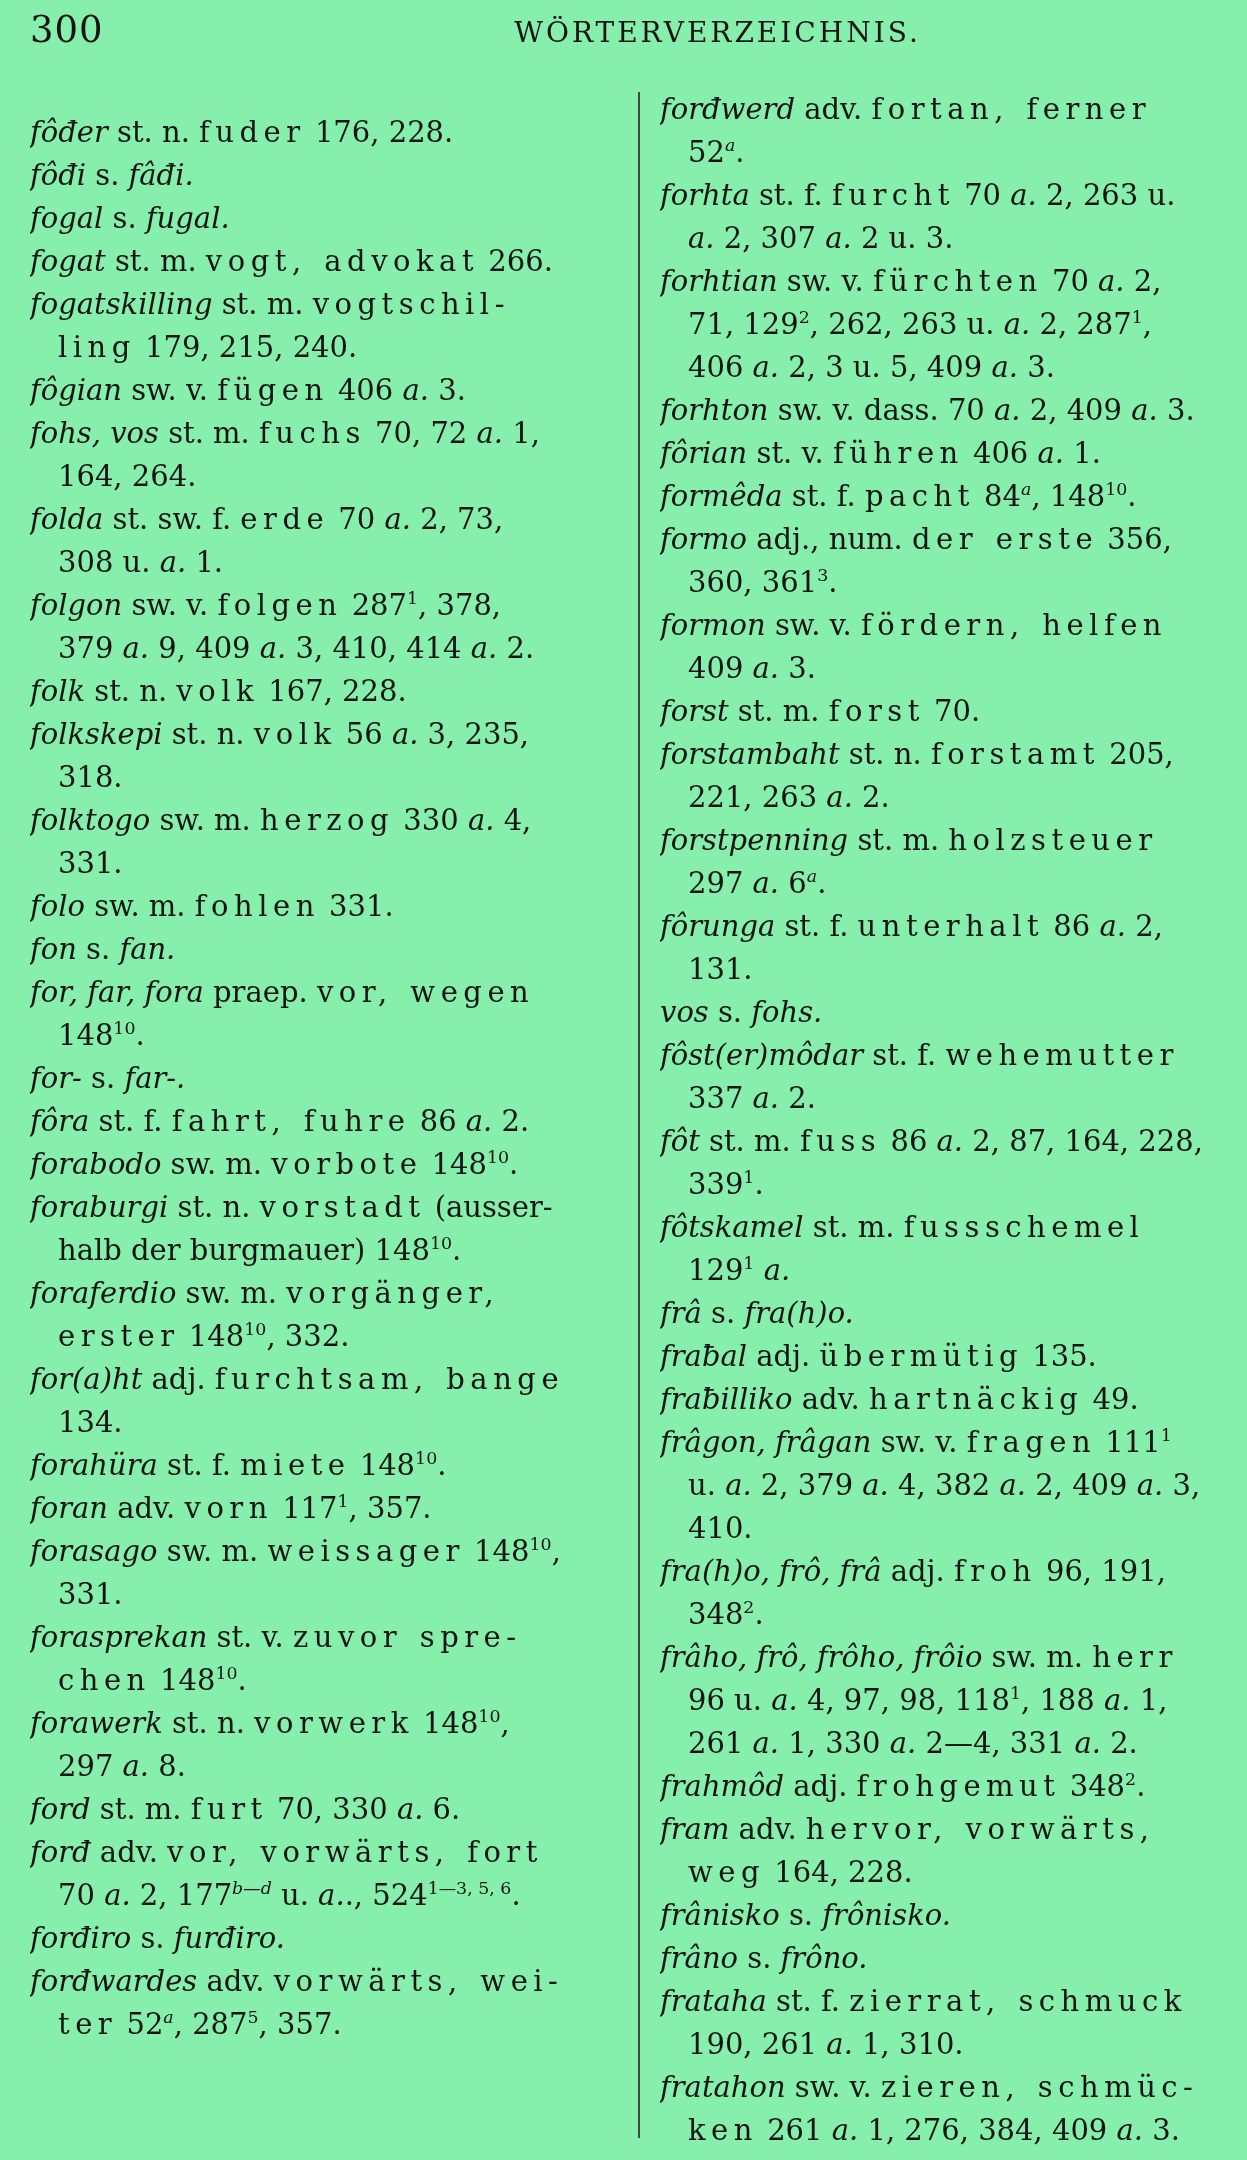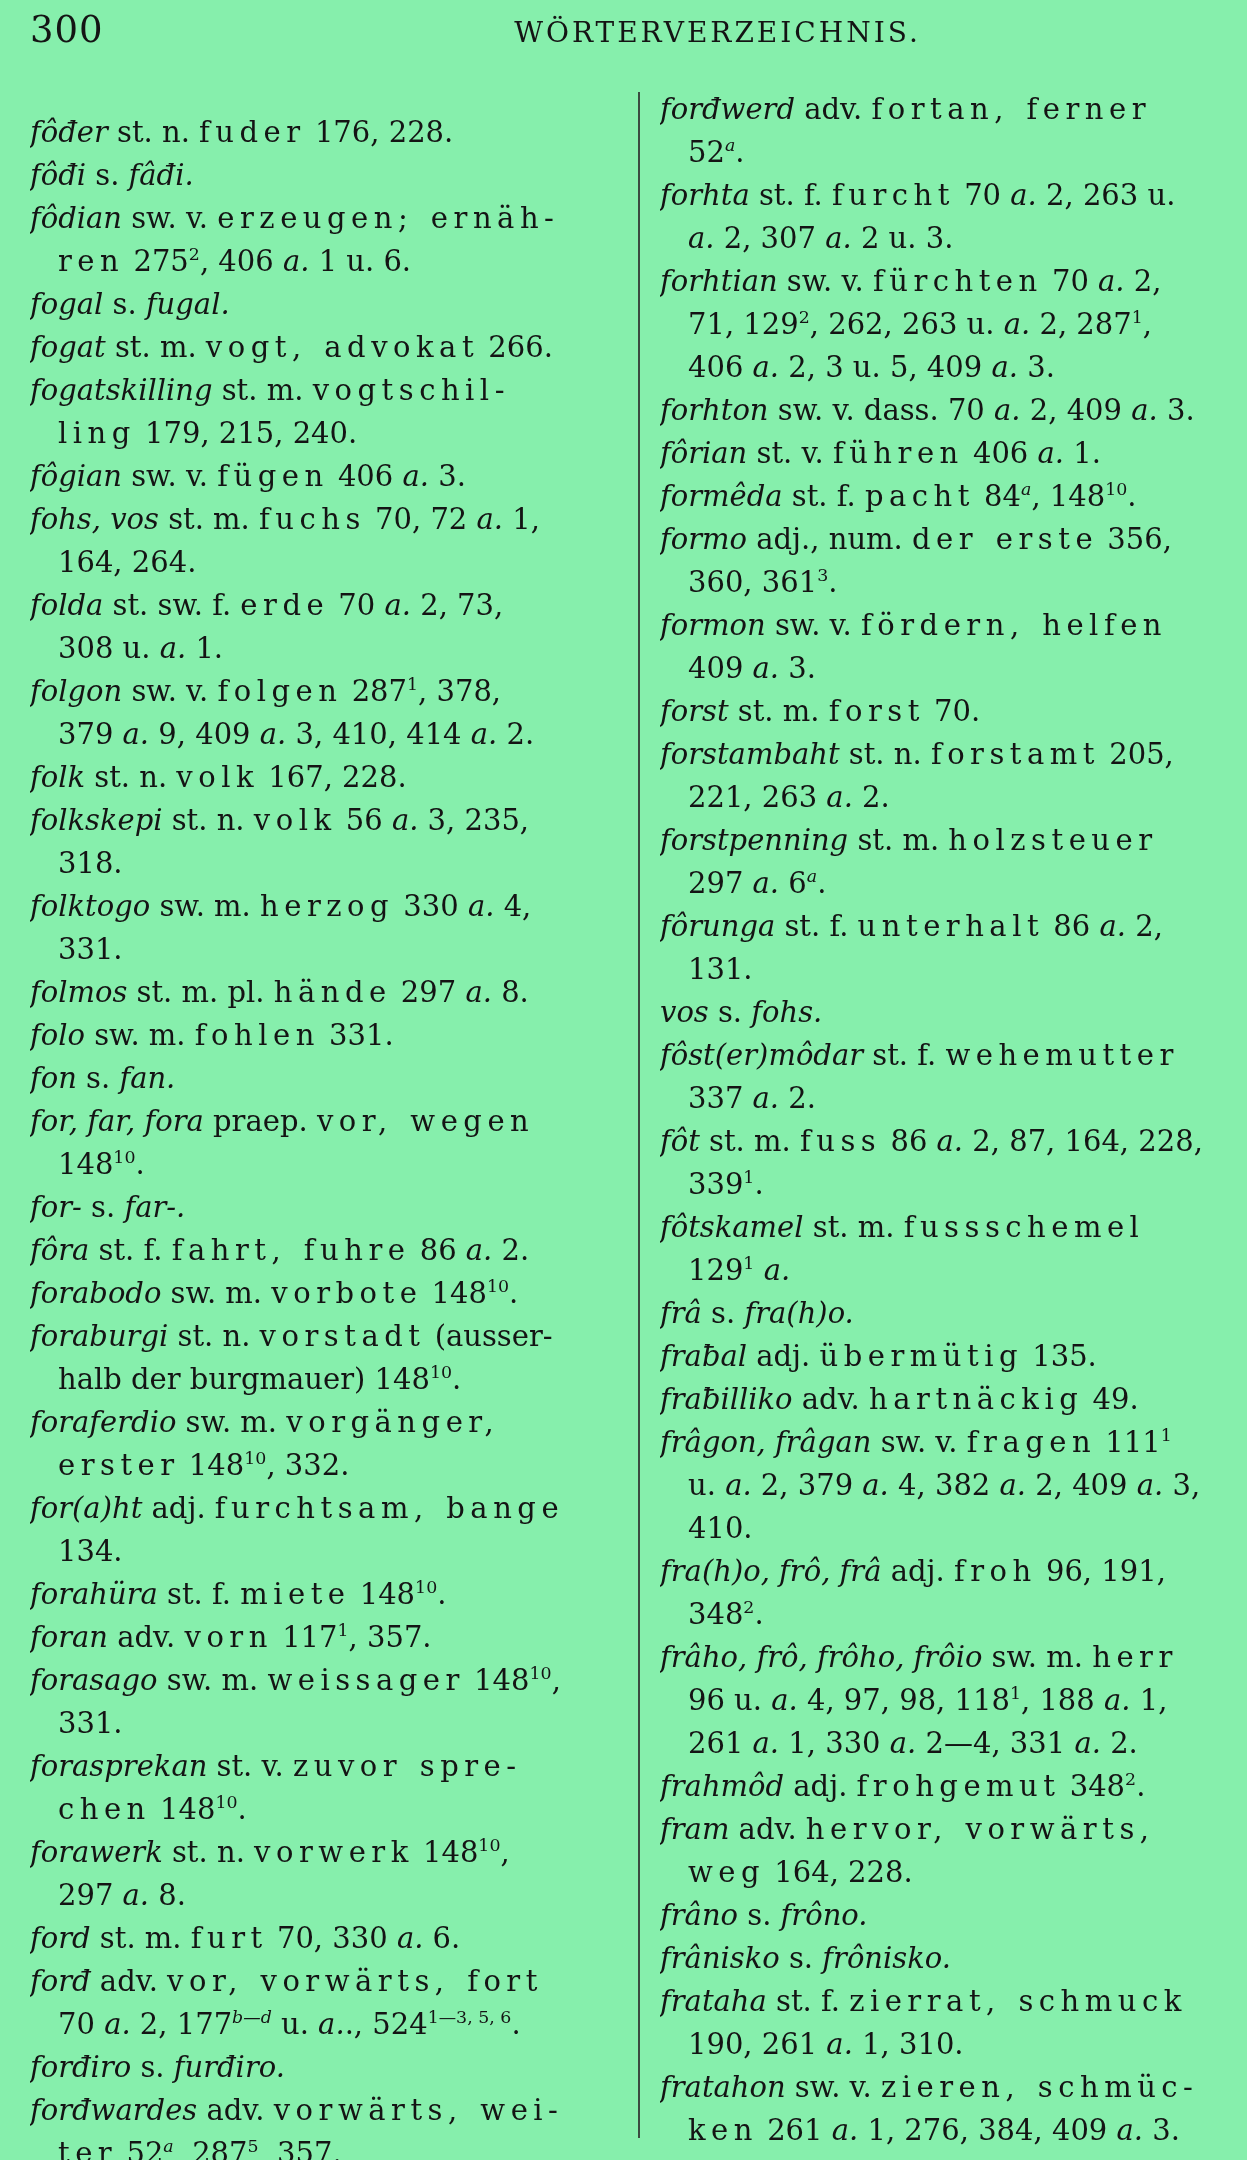--- a/index.html
+++ b/index.html
@@ -34,32 +34,30 @@
 </head>
 <body>
 
 <div class="page">
   <div class="page-number">300</div>
   <div class="running-head">WÖRTERVERZEICHNIS.</div>
   <div class="divider"></div>
   <div class="col col-left" id="col-left">
       <p class="entry"><span class="it">fôđer</span><span class="rm"> st. n. </span><span class="gl">fuder</span><span class="rm"> 176, 228.</span></p>
       <p class="entry"><span class="it">fôđi</span><span class="rm"> s. </span><span class="it">fâđi.</span></p>
-      <p class="entry"><span class="it">fôdian</span><span class="rm"> sw. v. </span><span class="gl">erzeugen; ernäh-</span><br><span class="gl">ren</span><span class="rm"> 275</span><sup>2</sup><span class="rm">, 406 </span><span class="it">a.</span><span class="rm"> 1 u. 6.</span></p>
       <p class="entry"><span class="it">fogal</span><span class="rm"> s. </span><span class="it">fugal.</span></p>
       <p class="entry"><span class="it">fogat</span><span class="rm"> st. m. </span><span class="gl">vogt, advokat</span><span class="rm"> 266.</span></p>
       <p class="entry"><span class="it">fogatskilling</span><span class="rm"> st. m. </span><span class="gl">vogtschil-</span><br><span class="gl">ling</span><span class="rm"> 179, 215, 240.</span></p>
       <p class="entry"><span class="it">fôgian</span><span class="rm"> sw. v. </span><span class="gl">fügen</span><span class="rm"> 406 </span><span class="it">a.</span><span class="rm"> 3.</span></p>
       <p class="entry"><span class="it">fohs, vos</span><span class="rm"> st. m. </span><span class="gl">fuchs</span><span class="rm"> 70, 72 </span><span class="it">a.</span><span class="rm"> 1,</span><br><span class="rm">164, 264.</span></p>
       <p class="entry"><span class="it">folda</span><span class="rm"> st. sw. f. </span><span class="gl">erde</span><span class="rm"> 70 </span><span class="it">a.</span><span class="rm"> 2, 73,</span><br><span class="rm">308 u. </span><span class="it">a.</span><span class="rm"> 1.</span></p>
       <p class="entry"><span class="it">folgon</span><span class="rm"> sw. v. </span><span class="gl">folgen</span><span class="rm"> 287</span><sup>1</sup><span class="rm">, 378,</span><br><span class="rm">379 </span><span class="it">a.</span><span class="rm"> 9, 409 </span><span class="it">a.</span><span class="rm"> 3, 410, 414 </span><span class="it">a.</span><span class="rm"> 2.</span></p>
       <p class="entry"><span class="it">folk</span><span class="rm"> st. n. </span><span class="gl">volk</span><span class="rm"> 167, 228.</span></p>
       <p class="entry"><span class="it">folkskepi</span><span class="rm"> st. n. </span><span class="gl">volk</span><span class="rm"> 56 </span><span class="it">a.</span><span class="rm"> 3, 235,</span><br><span class="rm">318.</span></p>
       <p class="entry"><span class="it">folktogo</span><span class="rm"> sw. m. </span><span class="gl">herzog</span><span class="rm"> 330 </span><span class="it">a.</span><span class="rm"> 4,</span><br><span class="rm">331.</span></p>
-      <p class="entry"><span class="it">folmos</span><span class="rm"> st. m. pl. </span><span class="gl">hände</span><span class="rm"> 297 </span><span class="it">a.</span><span class="rm"> 8.</span></p>
       <p class="entry"><span class="it">folo</span><span class="rm"> sw. m. </span><span class="gl">fohlen</span><span class="rm"> 331.</span></p>
       <p class="entry"><span class="it">fon</span><span class="rm"> s. </span><span class="it">fan.</span></p>
       <p class="entry"><span class="it">for, far, fora</span><span class="rm"> praep. </span><span class="gl">vor, wegen</span><br><span class="rm">148</span><sup>10</sup><span class="rm">.</span></p>
       <p class="entry"><span class="it">for-</span><span class="rm"> s. </span><span class="it">far-.</span></p>
       <p class="entry"><span class="it">fôra</span><span class="rm"> st. f. </span><span class="gl">fahrt, fuhre</span><span class="rm"> 86 </span><span class="it">a.</span><span class="rm"> 2.</span></p>
       <p class="entry"><span class="it">forabodo</span><span class="rm"> sw. m. </span><span class="gl">vorbote</span><span class="rm"> 148</span><sup>10</sup><span class="rm">.</span></p>
       <p class="entry"><span class="it">foraburgi</span><span class="rm"> st. n. </span><span class="gl">vorstadt</span><span class="rm"> (ausser-</span><br><span class="rm">halb der burgmauer) 148</span><sup>10</sup><span class="rm">.</span></p>
       <p class="entry"><span class="it">foraferdio</span><span class="rm"> sw. m. </span><span class="gl">vorgänger,</span><br><span class="gl">erster</span><span class="rm"> 148</span><sup>10</sup><span class="rm">, 332.</span></p>
       <p class="entry"><span class="it">for(a)ht</span><span class="rm"> adj. </span><span class="gl">furchtsam, bange</span><br><span class="rm">134.</span></p>
       <p class="entry"><span class="it">forahüra</span><span class="rm"> st. f. </span><span class="gl">miete</span><span class="rm"> 148</span><sup>10</sup><span class="rm">.</span></p>
@@ -90,18 +88,18 @@
       <p class="entry"><span class="it">fôt</span><span class="rm"> st. m. </span><span class="gl">fuss</span><span class="rm"> 86 </span><span class="it">a.</span><span class="rm"> 2, 87, 164, 228,</span><br><span class="rm">339</span><sup>1</sup><span class="rm">.</span></p>
       <p class="entry"><span class="it">fôtskamel</span><span class="rm"> st. m. </span><span class="gl">fussschemel</span><br><span class="rm">129</span><sup>1</sup><span class="it"> a.</span></p>
       <p class="entry"><span class="it">frâ</span><span class="rm"> s. </span><span class="it">fra(h)o.</span></p>
       <p class="entry"><span class="it">fraƀal</span><span class="rm"> adj. </span><span class="gl">übermütig</span><span class="rm"> 135.</span></p>
       <p class="entry"><span class="it">fraƀilliko</span><span class="rm"> adv. </span><span class="gl">hartnäckig</span><span class="rm"> 49.</span></p>
       <p class="entry"><span class="it">frâgon, frâgan</span><span class="rm"> sw. v. </span><span class="gl">fragen</span><span class="rm"> 111</span><sup>1</sup><br><span class="rm">u. </span><span class="it">a.</span><span class="rm"> 2, 379 </span><span class="it">a.</span><span class="rm"> 4, 382 </span><span class="it">a.</span><span class="rm"> 2, 409 </span><span class="it">a.</span><span class="rm"> 3,</span><br><span class="rm">410.</span></p>
       <p class="entry"><span class="it">fra(h)o, frô, frâ</span><span class="rm"> adj. </span><span class="gl">froh</span><span class="rm"> 96, 191,</span><br><span class="rm">348</span><sup>2</sup><span class="rm">.</span></p>
       <p class="entry"><span class="it">frâho, frô, frôho, frôio</span><span class="rm"> sw. m. </span><span class="gl">herr</span><br><span class="rm">96 u. </span><span class="it">a.</span><span class="rm"> 4, 97, 98, 118</span><sup>1</sup><span class="rm">, 188 </span><span class="it">a.</span><span class="rm"> 1,</span><br><span class="rm">261 </span><span class="it">a.</span><span class="rm"> 1, 330 </span><span class="it">a.</span><span class="rm"> 2—4, 331 </span><span class="it">a.</span><span class="rm"> 2.</span></p>
       <p class="entry"><span class="it">frahmôd</span><span class="rm"> adj. </span><span class="gl">frohgemut</span><span class="rm"> 348</span><sup>2</sup><span class="rm">.</span></p>
       <p class="entry"><span class="it">fram</span><span class="rm"> adv. </span><span class="gl">hervor, vorwärts,</span><br><span class="gl">weg</span><span class="rm"> 164, 228.</span></p>
+      <p class="entry"><span class="it">frânisko</span><span class="rm"> s. </span><span class="it">frônisko.</span></p>
       <p class="entry"><span class="it">frâno</span><span class="rm"> s. </span><span class="it">frôno.</span></p>
-      <p class="entry"><span class="it">frânisko</span><span class="rm"> s. </span><span class="it">frônisko.</span></p>
       <p class="entry"><span class="it">frataha</span><span class="rm"> st. f. </span><span class="gl">zierrat, schmuck</span><br><span class="rm">190, 261 </span><span class="it">a.</span><span class="rm"> 1, 310.</span></p>
       <p class="entry"><span class="it">fratahon</span><span class="rm"> sw. v. </span><span class="gl">zieren, schmüc-</span><br><span class="gl">ken</span><span class="rm"> 261 </span><span class="it">a.</span><span class="rm"> 1, 276, 384, 409 </span><span class="it">a.</span><span class="rm"> 3.</span></p>
     </div>
 </div>
 
 </body></html>

